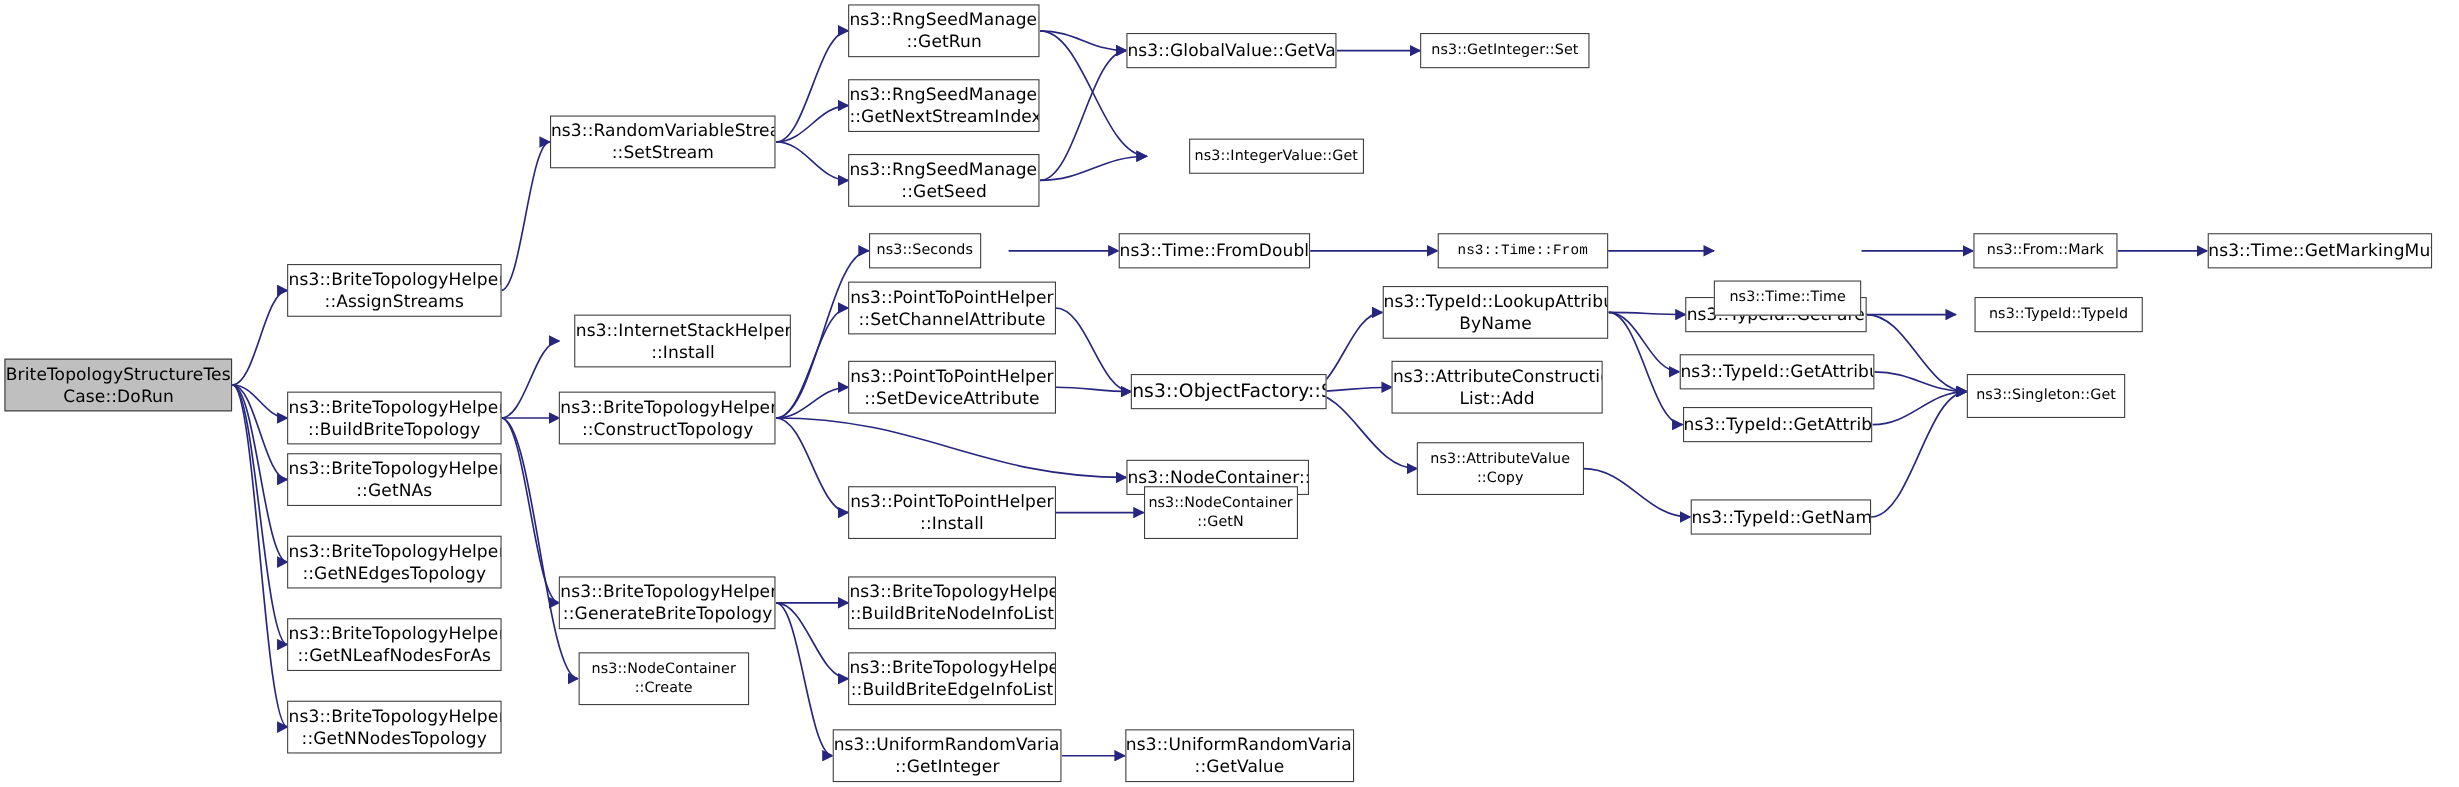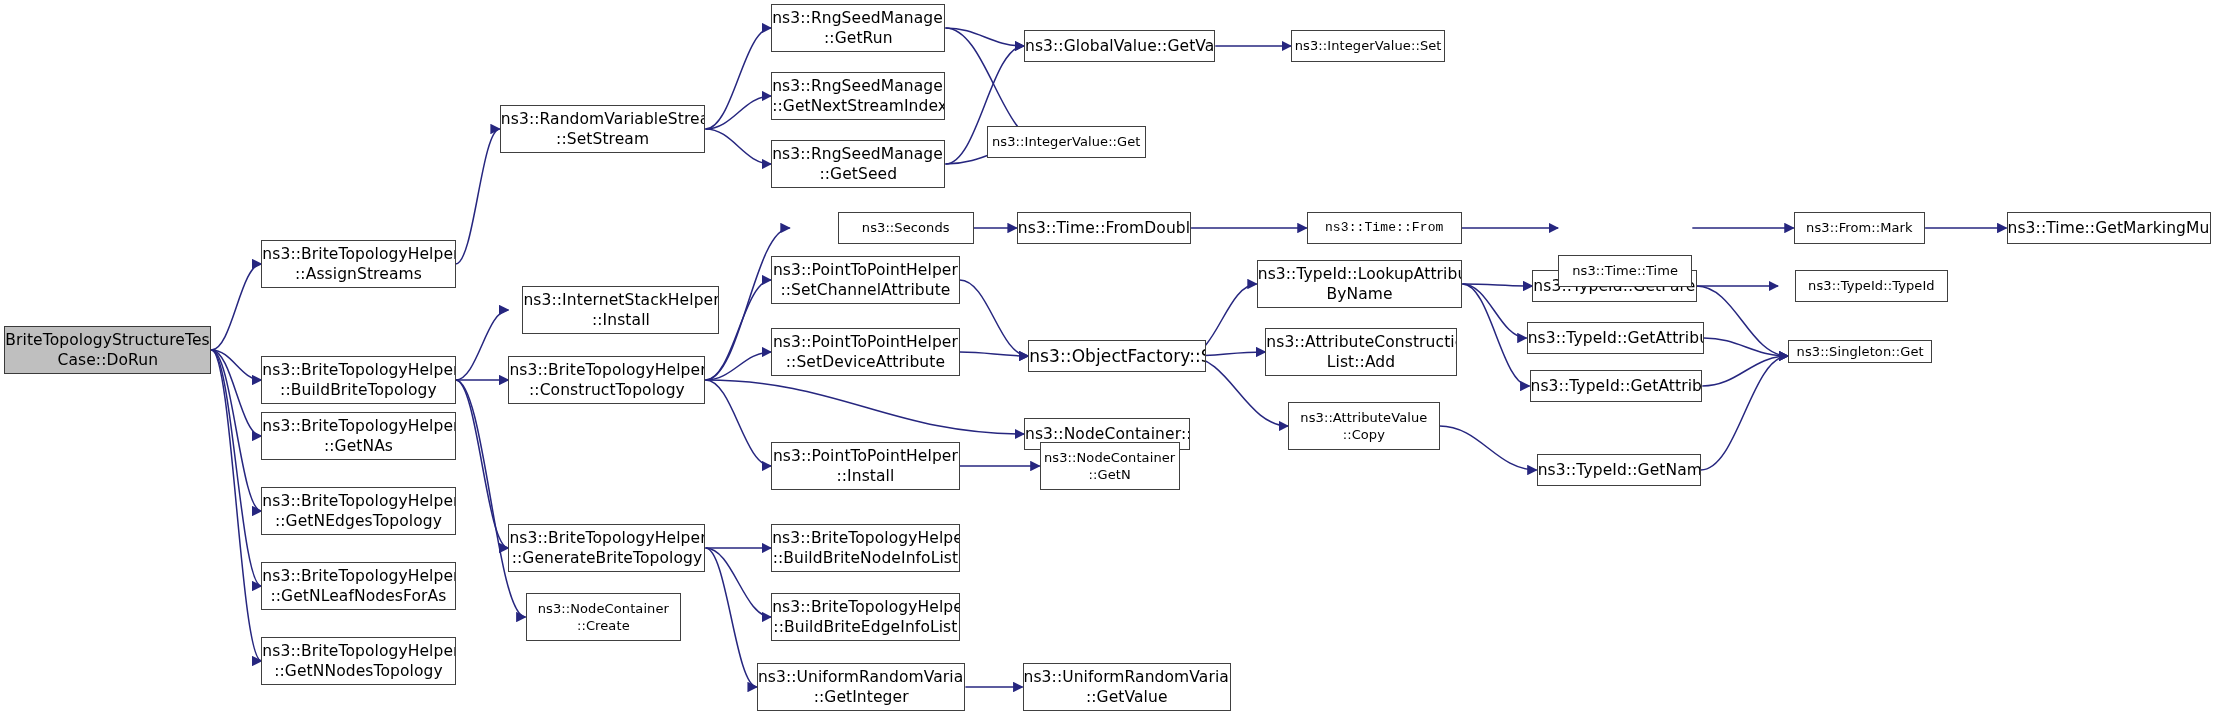--- a/index.html
+++ b/index.html
@@ -133,53 +133,53 @@
       <div class="node" style="left: 508.409px; top: 524px; width: 197.08px; height: 48px;"><span class="label">ns3::BriteTopologyHelper
 ::GenerateBriteTopology</span></div>
       <div class="node" style="left: 525.546px; top: 593px; width: 155.665px; height: 48px; font-size: 13px;"><span class="label">ns3::NodeContainer
 ::Create</span></div>
       <div class="node" style="left: 771.182px; top: 4px; width: 174.23px; height: 48px;"><span class="label">ns3::RngSeedManager
 ::GetRun</span></div>
       <div class="node" style="left: 771.182px; top: 72px; width: 174.23px; height: 48px;"><span class="label">ns3::RngSeedManager
 ::GetNextStreamIndex</span></div>
       <div class="node" style="left: 771.182px; top: 140px; width: 174.23px; height: 48px;"><span class="label">ns3::RngSeedManager
 ::GetSeed</span></div>
-      <div class="node" style="left: 789.748px; top: 212px; width: 136px; height: 32px; font-size: 13px; margin-left: 48px;"><span class="label">ns3::Seconds</span></div>
+      <div class="node" style="left: 789.748px; top: 212px; width: 102px; height: 32px; font-size: 13px;"><span class="label">ns3::Seconds</span></div>
       <div class="node" style="left: 771.182px; top: 256px; width: 188.511px; height: 48px;"><span class="label">ns3::PointToPointHelper
 ::SetChannelAttribute</span></div>
       <div class="node" style="left: 771.182px; top: 328px; width: 188.511px; height: 48px;"><span class="label">ns3::PointToPointHelper
 ::SetDeviceAttribute</span></div>
       <div class="node" style="left: 771.182px; top: 442px; width: 188.511px; height: 48px;"><span class="label">ns3::PointToPointHelper
 ::Install</span></div>
       <div class="node" style="left: 771.182px; top: 524px; width: 188.511px; height: 48px;"><span class="label">ns3::BriteTopologyHelper
 ::BuildBriteNodeInfoList</span></div>
       <div class="node" style="left: 771.182px; top: 593px; width: 188.511px; height: 48px;"><span class="label">ns3::BriteTopologyHelper
 ::BuildBriteEdgeInfoList</span></div>
       <div class="node" style="left: 756.901px; top: 663px; width: 208.505px; height: 48px;"><span class="label">ns3::UniformRandomVariable
 ::GetInteger</span></div>
       <div class="node" style="left: 1023.96px; top: 30px; width: 191.367px; height: 32px;"><span class="label">ns3::GlobalValue::GetValue</span></div>
-      <div class="node" style="left: 987px; top: 126px; width: 158.521px; height: 32px; font-size: 13px;"><span class="label">ns3::IntegerValue::Get</span></div>
+      <div class="node" style="left: 1081px; top: 126px; width: 158.521px; height: 32px; font-size: 13px;"><span class="label">ns3::IntegerValue::Get</span></div>
       <div class="node" style="left: 1016.82px; top: 212px; width: 174.23px; height: 32px;"><span class="label">ns3::Time::FromDouble</span></div>
       <div class="node" style="left: 1028.24px; top: 340px; width: 178px; height: 32px; font-size: 17px; justify-content: center;"><span class="label">ns3::ObjectFactory::Set</span></div>
       <div class="node" style="left: 1023.96px; top: 418px; width: 165.661px; height: 32px;"><span class="label">ns3::NodeContainer::Get</span></div>
       <div class="node" style="left: 1039.67px; top: 442px; width: 139.955px; height: 48px; font-size: 13px;"><span class="label">ns3::NodeContainer
 ::GetN</span></div>
       <div class="node" style="left: 1022.53px; top: 663px; width: 208.505px; height: 48px;"><span class="label">ns3::UniformRandomVariable
 ::GetValue</span></div>
-      <div class="node" style="left: 1291.02px; top: 30px; width: 154.236px; height: 32px; font-size: 13px;"><span class="label">ns3::IntegerValue::Set</span></div>
+      <div class="node" style="left: 1291.02px; top: 30px; width: 154.236px; height: 32px; font-size: 13px;"><span class="label">ns3::GetInteger::Set</span></div>
       <div class="node" style="left: 1306.73px; top: 212px; width: 155px; height: 32px; font-size: 13px; font-family: Liberation Mono, monospace;"><span class="label">ns3::Time::From</span></div>
       <div class="node" style="left: 1256.74px; top: 260px; width: 205.649px; height: 48px;"><span class="label">ns3::TypeId::LookupAttribute
 ByName</span></div>
       <div class="node" style="left: 1265.31px; top: 328px; width: 191.367px; height: 48px;"><span class="label">ns3::AttributeConstruction
 List::Add</span></div>
       <div class="node" style="left: 1288.16px; top: 402px; width: 151.38px; height: 48px; font-size: 13px;"><span class="label">ns3::AttributeValue
 ::Copy</span></div>
       <div class="node" style="left: 1536.65px; top: 454px; width: 164.233px; height: 32px;"><span class="label">ns3::TypeId::GetName</span></div>
       <div class="node" style="left: 1532.37px; top: 270px; width: 164.233px; height: 32px;"><span class="label">ns3::TypeId::GetParent</span></div>
       <div class="node" style="left: 1526.65px; top: 322px; width: 177.086px; height: 32px;"><span class="label">ns3::TypeId::GetAttributeN</span></div>
       <div class="node" style="left: 1529.51px; top: 370px; width: 172.802px; height: 32px;"><span class="label">ns3::TypeId::GetAttribute</span></div>
       <div class="node" style="left: 1558.07px; top: 212px; width: 134.243px; height: 32px; font-size: 13px; margin-top: 43px;"><span class="label">ns3::Time::Time</span></div>
       <div class="node" style="left: 1795px; top: 270px; width: 152.808px; height: 32px; font-size: 13px;"><span class="label">ns3::TypeId::TypeId</span></div>
-      <div class="node" style="left: 1788px; top: 340px; width: 144.24px; height: 23px; font-size: 13px;"><span class="label">ns3::Singleton::Get</span></div>
+      <div class="node" style="left: 1788px; top: 340px; width: 144.24px; height: 40px; font-size: 13px;"><span class="label">ns3::Singleton::Get</span></div>
       <div class="node" style="left: 1793.71px; top: 212px; width: 131.387px; height: 32px; font-size: 13px;"><span class="label">ns3::From::Mark</span></div>
       <div class="node" style="left: 2006.5px; top: 212px; width: 204.22px; height: 32px;"><span class="label">ns3::Time::GetMarkingMutex</span></div>
     </div>
 </div>
 
 </body></html>

